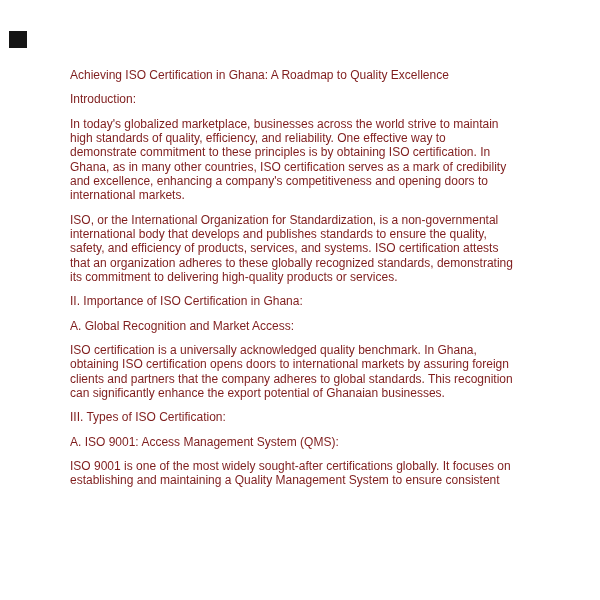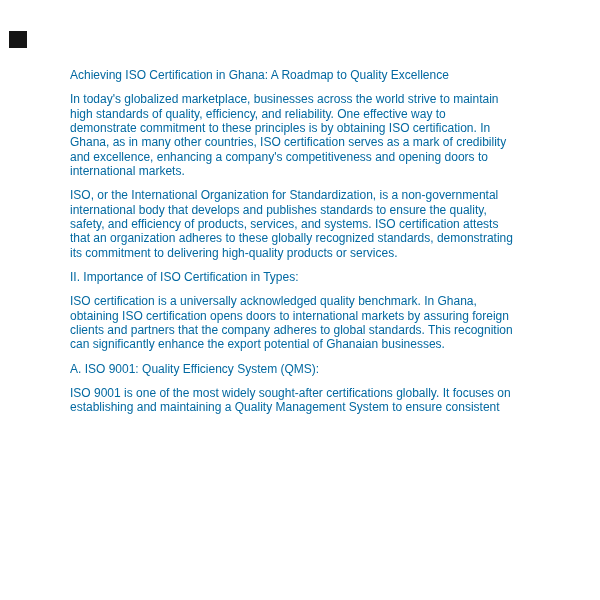--- a/index.html
+++ b/index.html
@@ -36,37 +36,40 @@
     position: absolute;
     left: 9px;
     top: 31px;
     width: 18px;
     height: 17px;
   }
 </style>
 </head>
 <body>
 
-<div class="page" style="background: rgb(255, 255, 255); color: #0369a1;">
+<div class="page" style="background: rgb(255, 255, 255); color: #7f1d1d;">
   <div class="artifact" style="background: rgb(21, 21, 21);"></div>
   <div class="doc-body">
       <p class="block title">Achieving ISO Certification in Ghana: A Roadmap to Quality Excellence</p>
+      <p class="block heading">Introduction:</p>
       <p class="block paragraph">In today's globalized marketplace, businesses across the world strive to maintain
 high standards of quality, efficiency, and reliability. One effective way to
 demonstrate commitment to these principles is by obtaining ISO certification. In
 Ghana, as in many other countries, ISO certification serves as a mark of credibility
 and excellence, enhancing a company's competitiveness and opening doors to
 international markets.</p>
       <p class="block paragraph">ISO, or the International Organization for Standardization, is a non-governmental
 international body that develops and publishes standards to ensure the quality,
 safety, and efficiency of products, services, and systems. ISO certification attests
 that an organization adheres to these globally recognized standards, demonstrating
 its commitment to delivering high-quality products or services.</p>
-      <p class="block heading">II. Importance of ISO Certification in Types:</p>
+      <p class="block heading">II. Importance of ISO Certification in Ghana:</p>
+      <p class="block heading">A. Global Recognition and Market Access:</p>
       <p class="block paragraph">ISO certification is a universally acknowledged quality benchmark. In Ghana,
 obtaining ISO certification opens doors to international markets by assuring foreign
 clients and partners that the company adheres to global standards. This recognition
 can significantly enhance the export potential of Ghanaian businesses.</p>
-      <p class="block heading">A. ISO 9001: Quality Efficiency System (QMS):</p>
+      <p class="block heading">III. Types of ISO Certification:</p>
+      <p class="block heading">A. ISO 9001: Access Management System (QMS):</p>
       <p class="block paragraph">ISO 9001 is one of the most widely sought-after certifications globally. It focuses on
 establishing and maintaining a Quality Management System to ensure consistent</p>
     </div>
 </div>
 
 </body></html>

